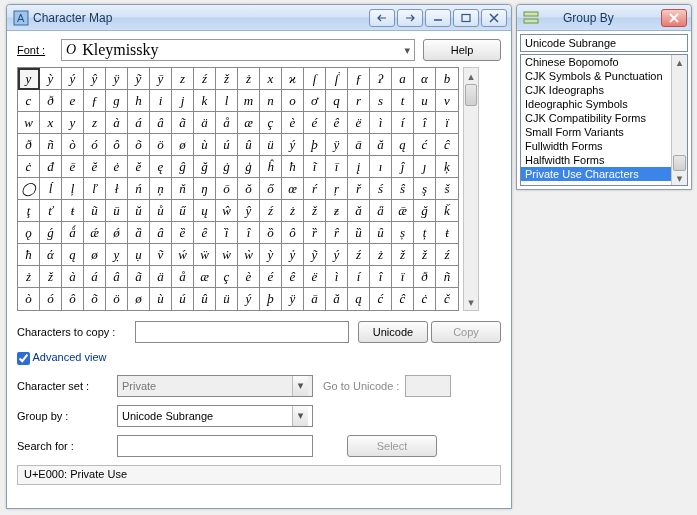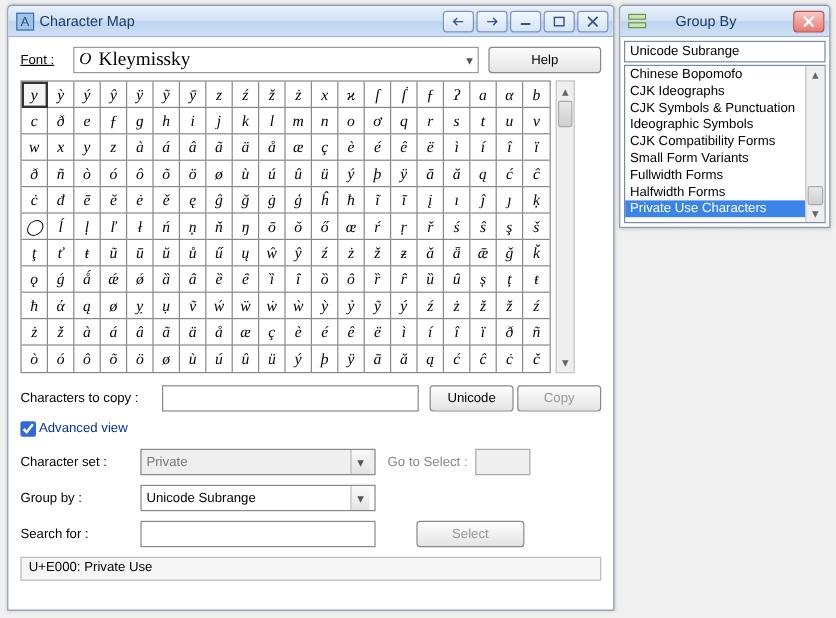--- a/index.html
+++ b/index.html
@@ -115,21 +115,21 @@
   </div>
 
   <div class="client">
     <div class="row">
       <span class="lbl lbl-sm" style="width:44px;">Font :</span>
       <div class="font-sel">
         <span class="f-icon">O</span>
         <span class="f-name">Kleymissky</span>
         <span class="chev">▾</span>
       </div>
-      <button class="btn" style="width:94px;">Help</button>
+      <button class="btn" style="width:78px;">Help</button>
     </div>
 
     <div class="grid-wrap" style="height:244px;">
       <div class="grid" id="char-grid">
           <div class="g-row">
             <div class="cell sel">y</div>
             <div class="cell">ỳ</div>
             <div class="cell">ý</div>
             <div class="cell">ŷ</div>
             <div class="cell">ÿ</div>
@@ -390,21 +390,21 @@
       <input type="checkbox" id="advchk" checked="" style="">
       <label for="advchk">Advanced view</label>
     </div>
 
     <div class="form-row">
       <span class="lbl">Character set :</span>
       <div class="select dis">
         <span>Private</span>
         <span class="chev">▾</span>
       </div>
-      <span class="goto-lbl">Go to Select :</span>
+      <span class="goto-lbl">Go to Unicode :</span>
       <input class="goto-in" disabled="" value="" style="">
     </div>
 
     <div class="form-row">
       <span class="lbl">Group by :</span>
       <div class="select">
         <span>Unicode Subrange</span>
         <span class="chev">▾</span>
       </div>
     </div>
@@ -431,22 +431,22 @@
     <span class="tb-btn close">
         <svg viewBox="0 0 12 10">
           <path d="M2 1l8 8M10 1L2 9" stroke="currentColor" stroke-width="1.8"></path>
         </svg>
       </span>
   </div>
   <div class="group-client">
     <div class="group-head">Unicode Subrange</div>
     <div class="group-list" id="group-list" style="height:132px;">
       <div class="group-item">Chinese Bopomofo</div>
+        <div class="group-item">CJK Symbols &amp; Punctuation</div>
         <div class="group-item">CJK Ideographs</div>
-        <div class="group-item">CJK Symbols &amp; Punctuation</div>
         <div class="group-item">Ideographic Symbols</div>
         <div class="group-item">CJK Compatibility Forms</div>
         <div class="group-item">Small Form Variants</div>
         <div class="group-item">Fullwidth Forms</div>
         <div class="group-item">Halfwidth Forms</div>
         <div class="group-item sel">Private Use Characters</div>
         <div class="group-scroll">
         <div class="arr">▴</div>
         <div class="track">
             <div class="thumb"></div>

